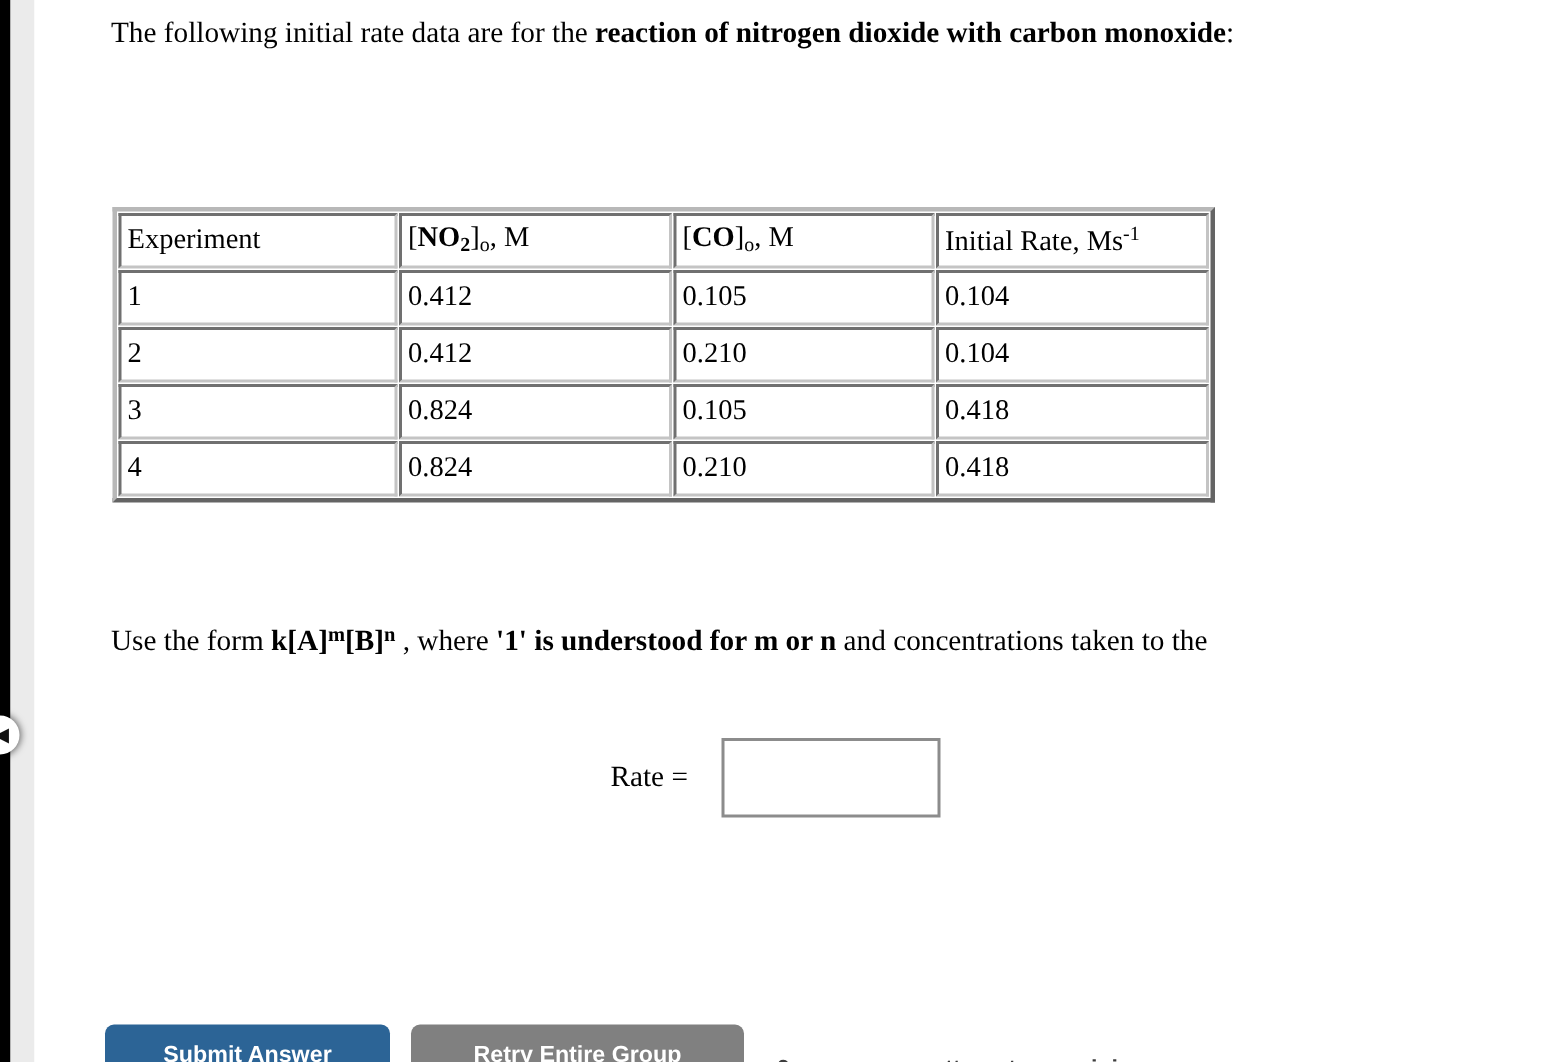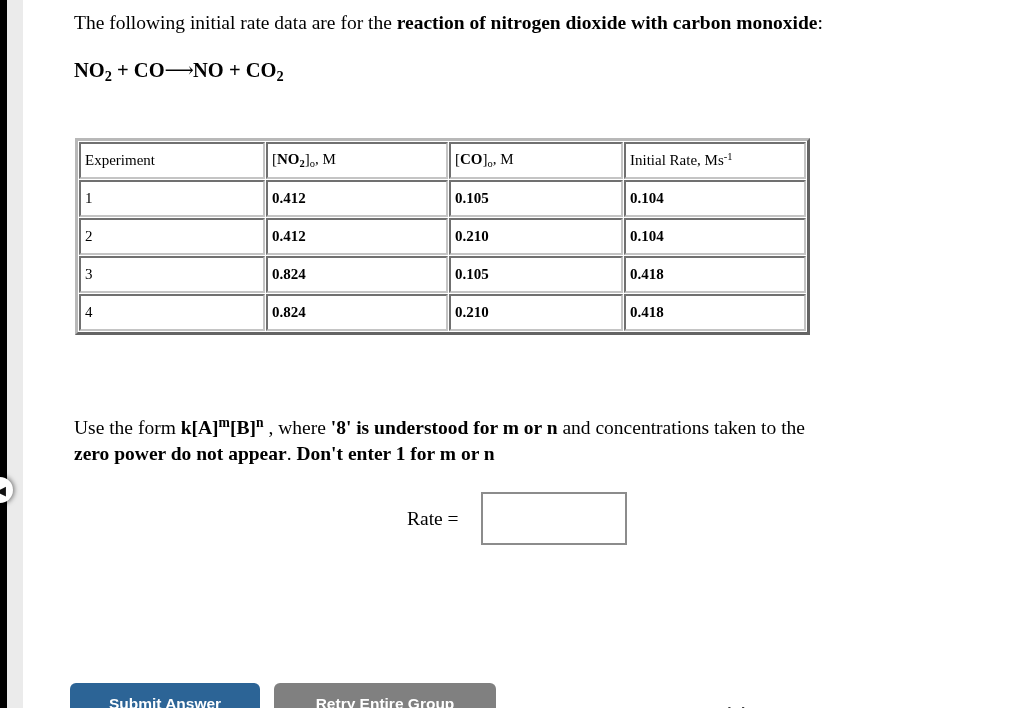--- a/index.html
+++ b/index.html
@@ -87,34 +87,34 @@
 
   
   #data-table {
     position: absolute;
     left: 52px;
     top: 138px;
     border-collapse: separate;
     border-spacing: 1px;
     border: 3px outset #b8b8b8;
     background: #ffffff;
-    font-size: 15px;
+    font-size: 19px;
   }
   #data-table td {
     border: 2px inset #c4c4c4;
     padding: 2px 6px 3px 4px;
     vertical-align: middle;
     white-space: nowrap;
   }
   #data-table td.c-exp   { width: 172px; height: 28px; }
   #data-table td.c-no2   { width: 168px; margin-left: 28px; }
   #data-table td.c-co    { width: 160px; }
   #data-table td.c-rate  { width: 168px; }
   #data-table tr.head td { font-weight: normal; }
-  #data-table tr.body td.val { font-weight: bold; }
+  #data-table tr.body td.val { font-weight: normal; }
   #data-table tr.body td.idx { font-weight: normal; }
 
   
   #instr-1 { left: 51px; top: 386px; }
   #instr-2 { left: 51px; top: 414px; }
   #instr-3 { left: 51px; top: 441px; }
 
   
   #rate-row {
     position: absolute;
@@ -218,23 +218,20 @@
 <div id="sidebar-toggle">
   <span class="chev">◀</span>
 </div>
 
 <div id="content">
 
   <div class="para" id="intro-line">
     <span>The following initial rate data are for the </span><b>reaction of nitrogen dioxide with carbon monoxide</b><span>:</span>
   </div>
 
-  <div class="para" id="equation">
-    <span>NO</span><sub>2</sub><span> + </span><span>CO</span><span class="arrow-long">⟶</span><span>NO</span><span> + </span><span>CO</span><sub>2</sub>
-  </div>
 
   <table id="data-table">
     <tbody>
       <tr class="head">
         <td class="c-exp">
           <span>Experiment</span>
         </td>
         <td class="c-no2">
           <span>[</span><b>NO</b><b><sub>2</sub></b><span>]</span><sub>o</sub><span>, M</span>
         </td>
@@ -268,26 +265,23 @@
         <td class="c-exp idx">4</td>
         <td class="c-no2 val">0.824</td>
         <td class="c-co val">0.210</td>
         <td class="c-rate val">0.418</td>
       </tr>
     </tbody>
   </table>
 
 
   <div class="para" id="instr-2">
-    <span>Use the form </span><b>k[A]</b><b><sup>m</sup></b><b>[B]</b><b><sup>n</sup></b><span> , where </span><b>'8' is understood for m or n</b><span> and concentrations taken to the</span>
-  </div>
-
-  <div class="para" id="instr-3">
-    <b>zero power do not appear</b><span>. </span><b>Don't enter 1 for m or n</b>
-  </div>
+    <span>Use the form </span><b>k[A]</b><b><sup>m</sup></b><b>[B]</b><b><sup>n</sup></b><span> , where </span><b>'1' is understood for m or n</b><span> and concentrations taken to the</span>
+  </div>
+
 
   <div id="rate-row">
     <span id="rate-label">Rate =</span>
     <input id="rate-input" type="text" value="" style="">
   </div>
 
 
   <div id="button-bar">
     <button class="btn" id="submit-answer-button">Submit Answer</button>
     <button class="btn" id="retry-group-button">Retry Entire Group</button>

